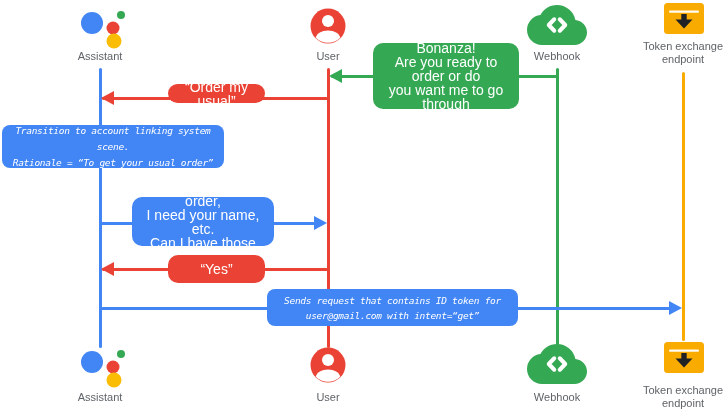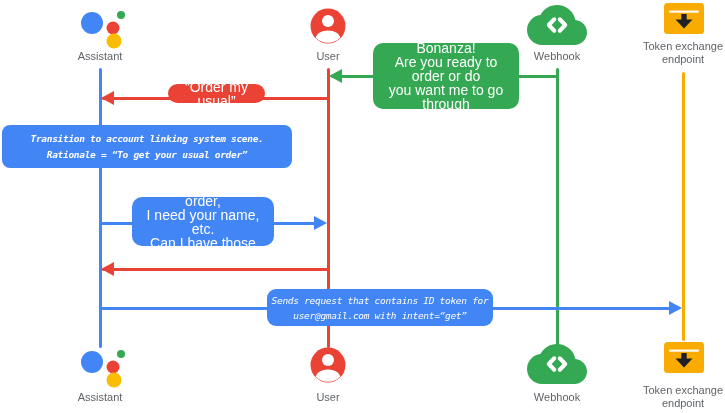--- a/index.html
+++ b/index.html
@@ -73,35 +73,36 @@
   <div class="ah left green" style="left:329px;top:69px;"></div>
   <div class="bubble speech green" style="left:373px;top:43px;width:146px;height:66px;">“Welcome to Boba Bonanza!
 Are you ready to order or do
 you want me to go through
 the drinks with you?”</div>
 
   <div class="msg-line" style="left:102px;top:97px;width:226px;background:var(--red);"></div>
   <div class="ah left red" style="left:101px;top:91px;"></div>
   <div class="bubble speech red" style="left:168px;top:84px;width:97px;height:19px;">“Order my usual”</div>
 
-  <div class="bubble code blue" style="left:2px;top:125px;width:290px;height:43px;line-height:16px;font-weight:bold;">Transition to account linking system scene.
+  <div class="bubble code blue" style="left:2px;top:125px;width:222px;height:43px;line-height:16px;">Transition to account linking system scene.
 Rationale = “To get your usual order”</div>
 
   <div class="msg-line" style="left:101px;top:222px;width:214px;background:var(--blue);"></div>
   <div class="ah right blue" style="left:314px;top:216px;"></div>
   <div class="bubble speech blue" style="left:132px;top:197px;width:142px;height:49px;">“To get your usual order,
 I need your name, etc.
 Can I have those from Google?”</div>
 
   <div class="msg-line" style="left:102px;top:268px;width:226px;background:var(--red);"></div>
   <div class="ah left red" style="left:101px;top:262px;"></div>
+  <div class="bubble speech red" style="left:168px;top:255px;width:97px;height:28px;">“Yes”</div>
 
   <div class="msg-line" style="left:101px;top:307px;width:569px;background:var(--blue);"></div>
   <div class="ah right blue" style="left:669px;top:301px;"></div>
-  <div class="bubble code blue" style="left:267px;top:289px;width:226px;height:37px;line-height:15px;border-radius:9px;">Sends request that contains ID token for
+  <div class="bubble code blue" style="left:267px;top:289px;width:251px;height:37px;line-height:15px;">Sends request that contains ID token for
 user@gmail.com with intent=“get”</div>
 
   <svg class="icon" style="left:76px;top:345px;" width="50" height="44" viewBox="0 0 50 44">
     <circle cx="16" cy="17" r="11" fill="#4285F4"></circle>
     <circle cx="37" cy="22" r="6.5" fill="#EA4335"></circle>
     <circle cx="45" cy="9" r="4" fill="#34A853"></circle>
     <circle cx="38" cy="35" r="7.5" fill="#FBBC04"></circle>
   </svg>
   <div class="actor-label" style="left:50px;top:391px;width:100px;">Assistant</div>
 

